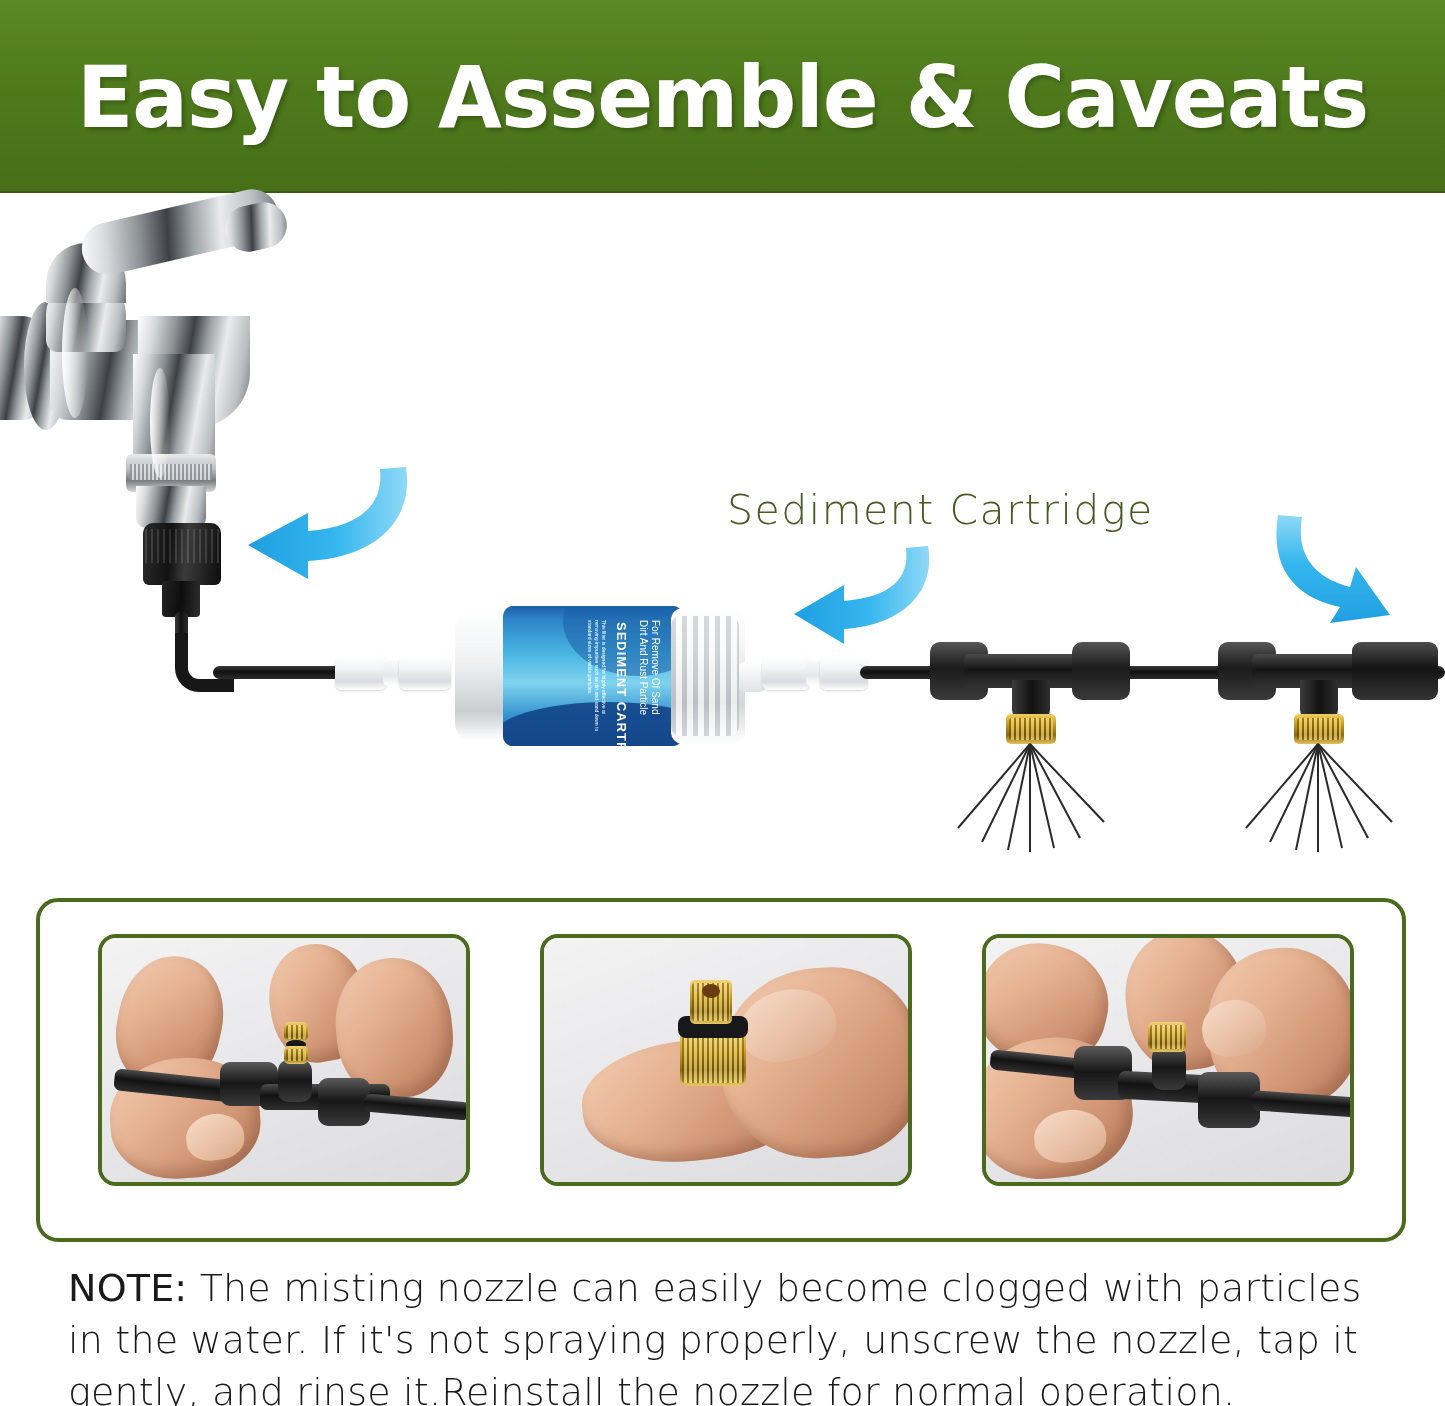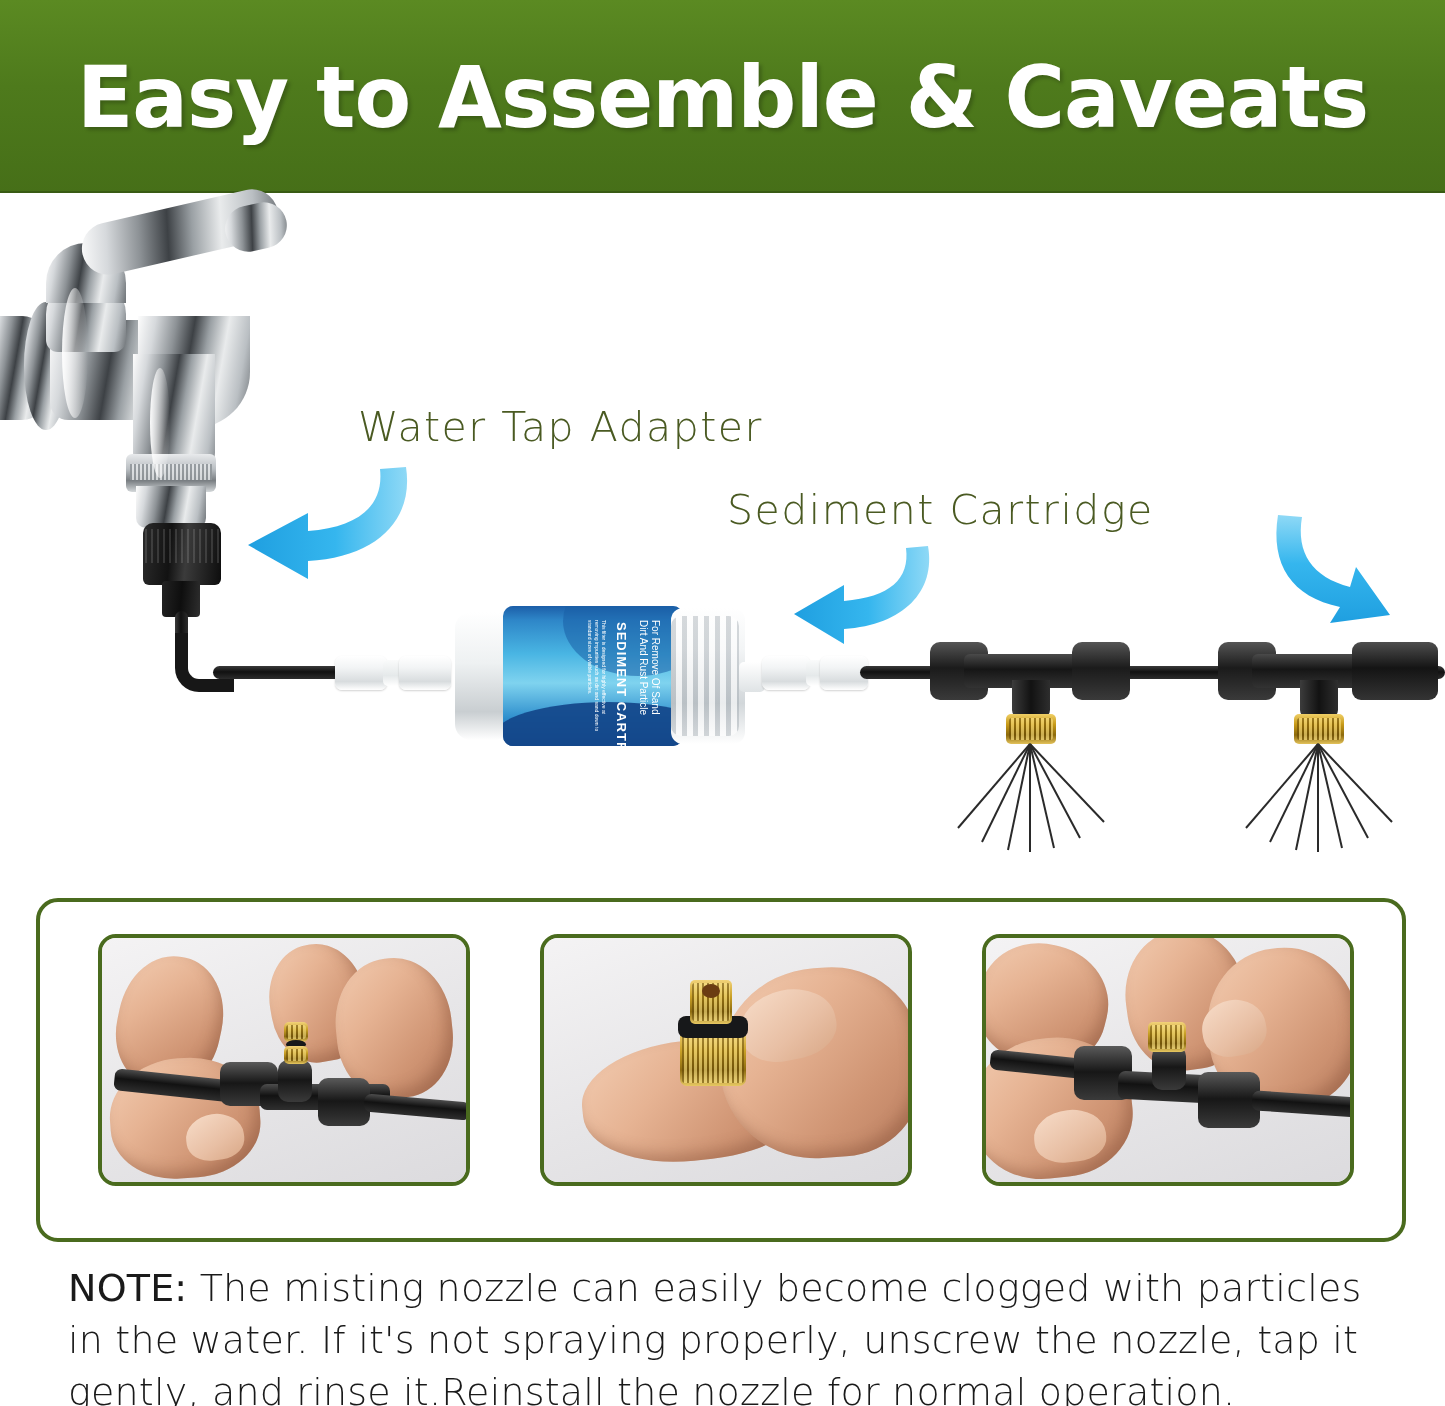--- a/index.html
+++ b/index.html
@@ -245,21 +245,20 @@
       <line x1="100" y1="2" x2="78" y2="108"></line>
         <line x1="100" y1="2" x2="100" y2="110"></line>
       <line x1="100" y1="2" x2="124" y2="106"></line>
         <line x1="100" y1="2" x2="150" y2="96"></line>
       <line x1="100" y1="2" x2="174" y2="80"></line>
     </svg>
   </div>
 
   <div class="plug" style="left:1352px;top:449px;"></div>
 
-  <div class="lbl" id="lbl-tap">Water Tap Adapter</div>
   <div class="lbl" id="lbl-cart">Sediment Cartridge</div>
 
   <svg class="arrow" style="left:238px;top:268px;width:180px;height:125px;" viewBox="0 0 180 125">
     <defs>
         <linearGradient id="ag1" x1="0" y1="0" x2="1" y2="0">
       <stop offset="0" stop-color="#1f9fe0"></stop>
           <stop offset="55%" stop-color="#35b6ee"></stop>
       <stop offset="100%" stop-color="#8fd9f6"></stop>
         </linearGradient>
       </defs>

